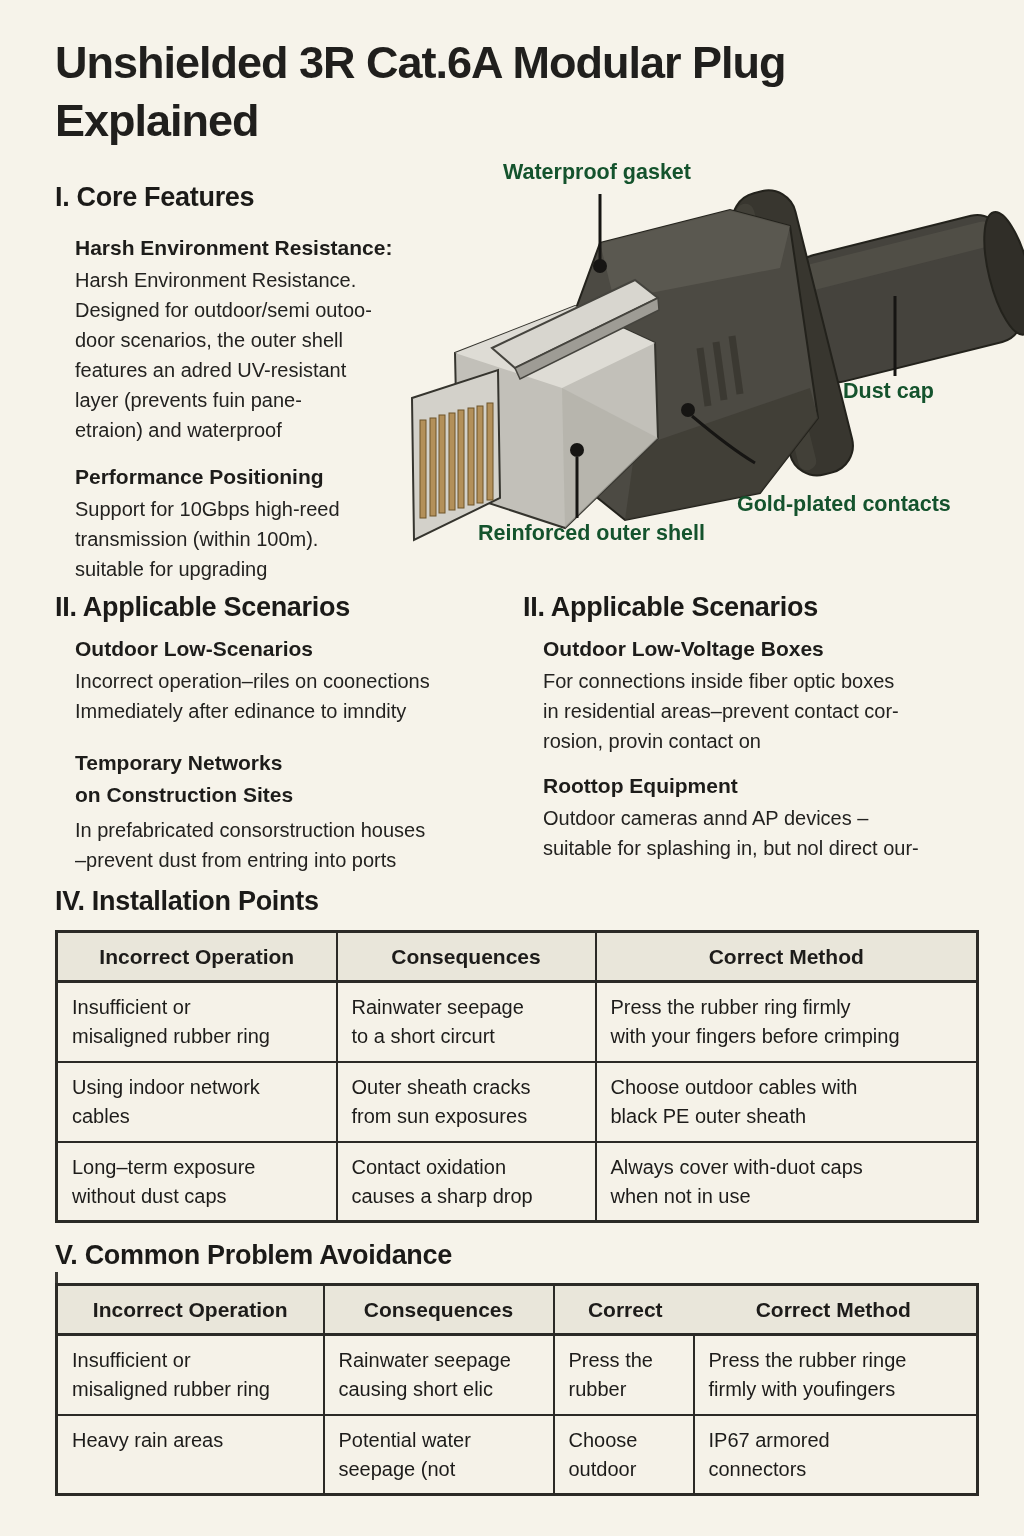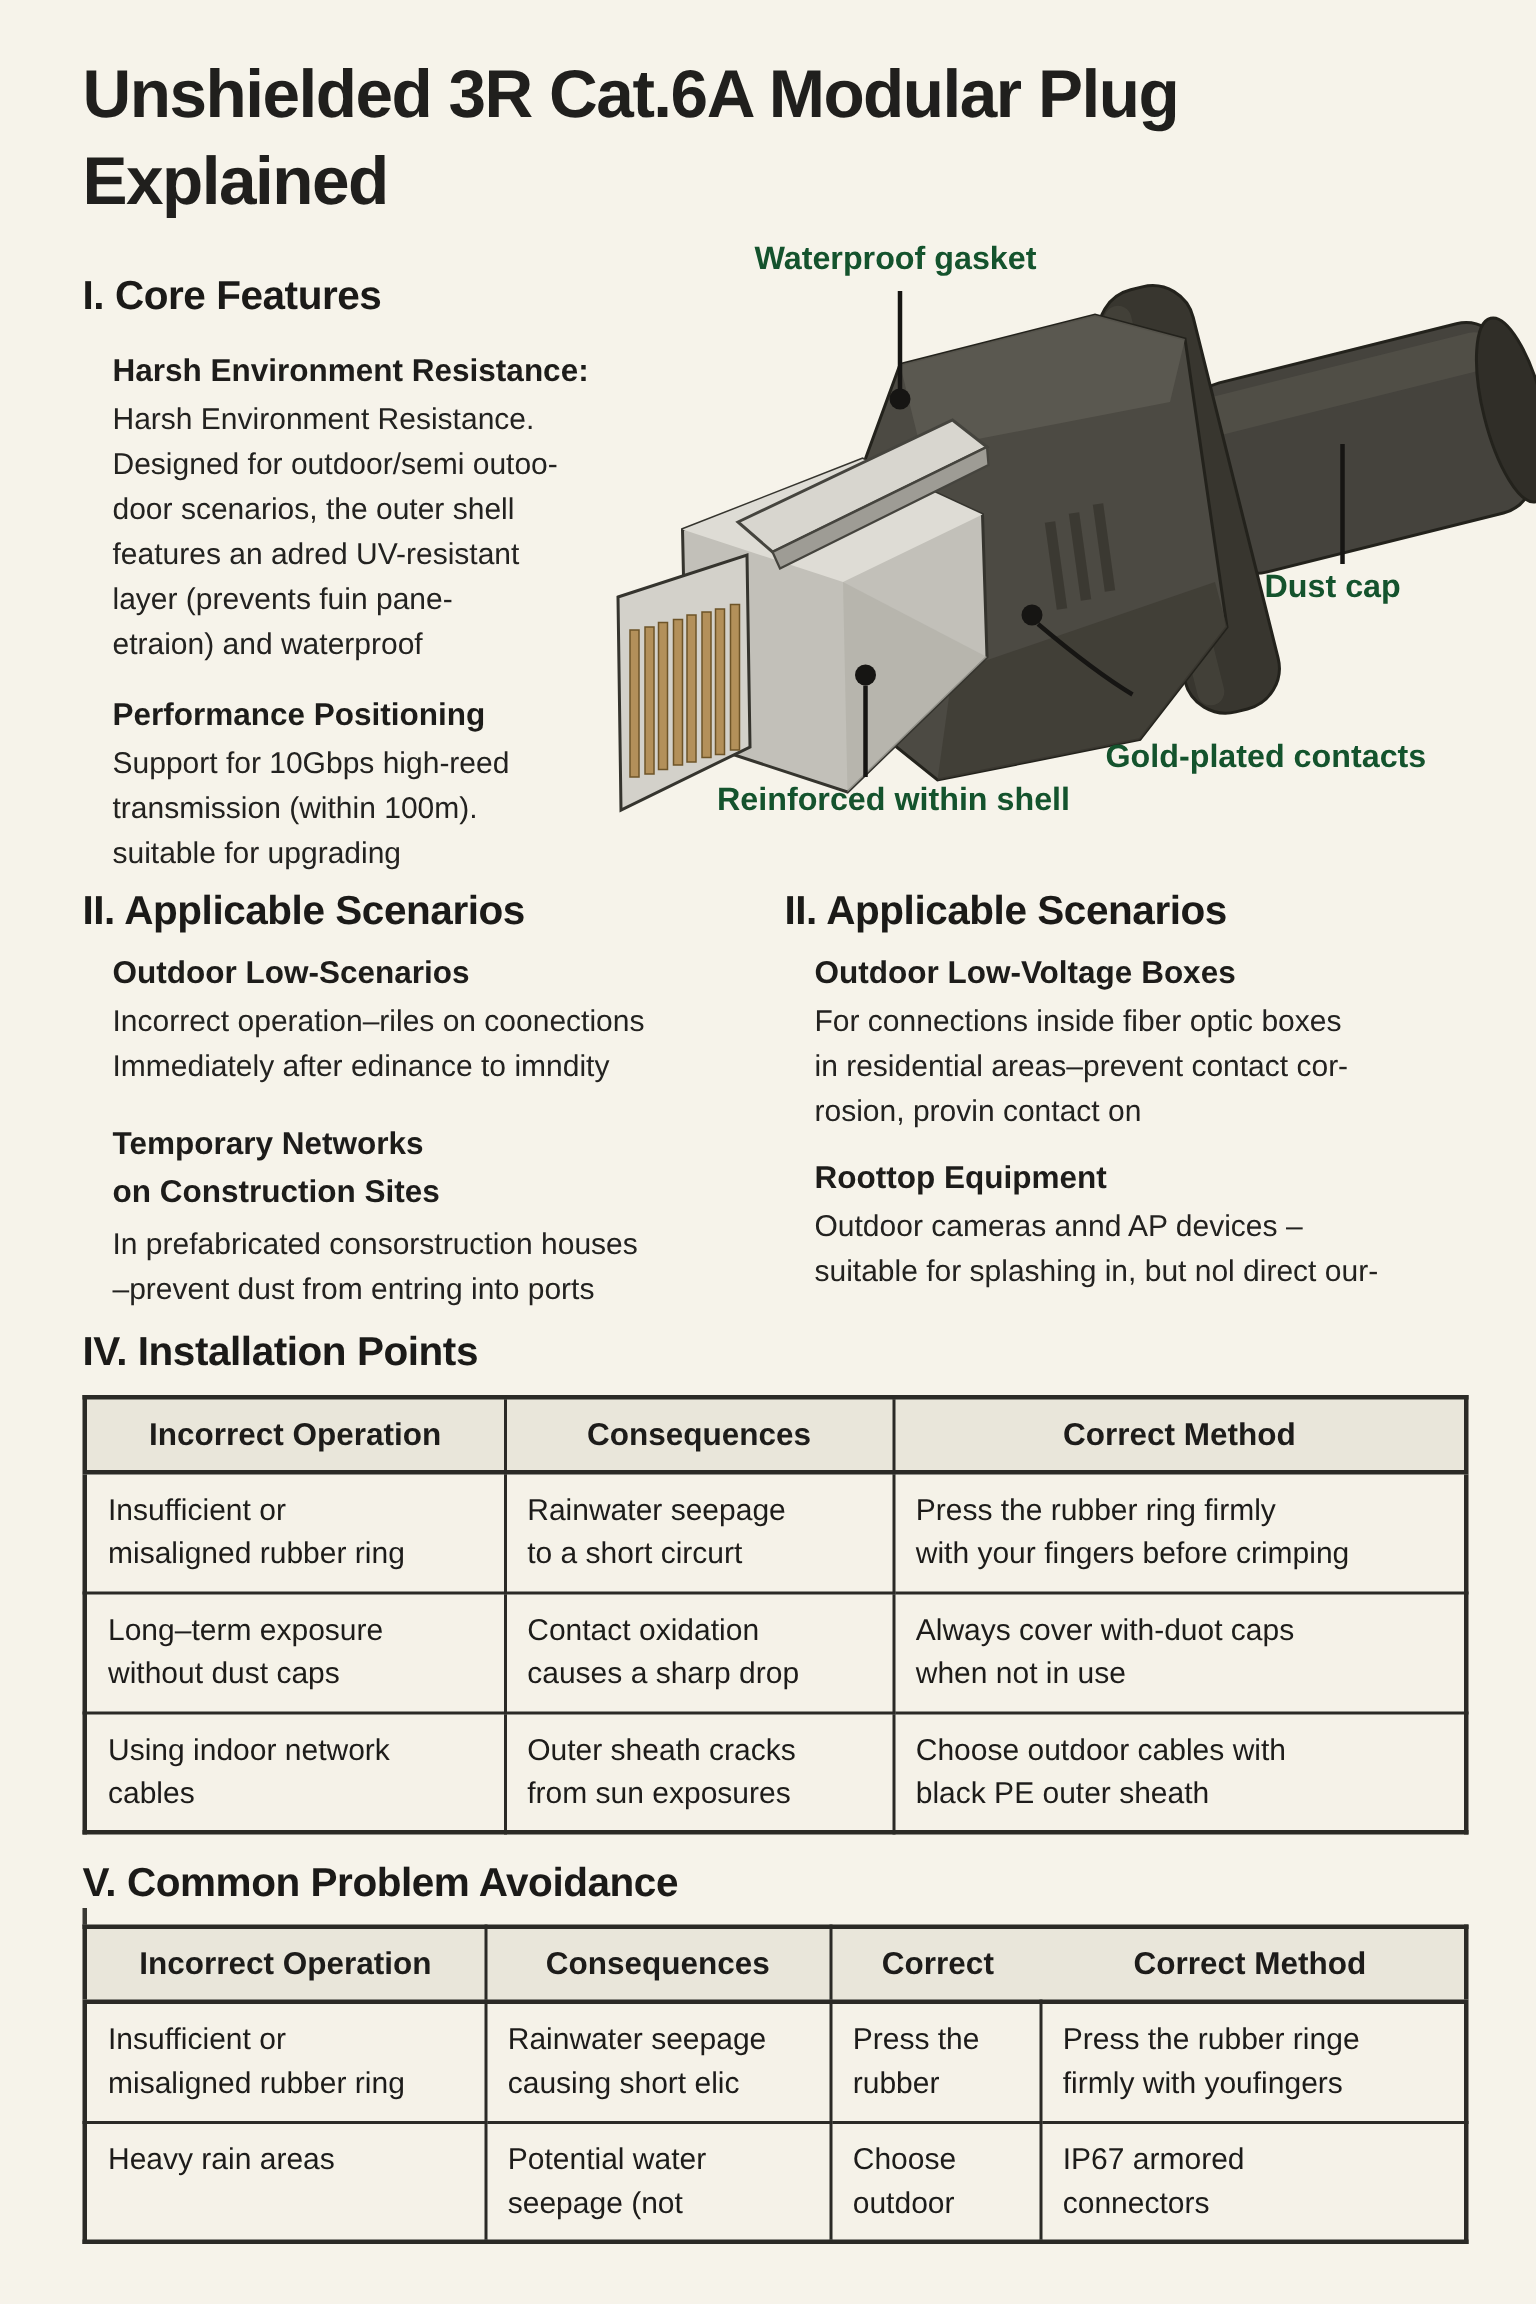--- a/index.html
+++ b/index.html
@@ -129,21 +129,21 @@
       <line x1="495" y1="148" x2="495" y2="228"></line>
       <circle cx="288" cy="262" r="7" stroke="none"></circle>
       <path d="M292,268 Q330,300 355,315" fill="none"></path>
       <circle cx="177" cy="302" r="7" stroke="none"></circle>
       <line x1="177" y1="309" x2="177" y2="370"></line>
     </g>
   </svg>
   <div class="dlabel" style="left:103px;top:12px;">Waterproof gasket</div>
   <div class="dlabel" style="left:443px;top:231px;">Dust cap</div>
   <div class="dlabel" style="left:337px;top:305px;margin-top:39px;">Gold-plated contacts</div>
-  <div class="dlabel" style="left:78px;top:373px;">Reinforced within shell</div>
+  <div class="dlabel" style="left:78px;top:373px;">Reinforced outer shell</div>
 </div>
 
 <section class="block" style="left:55px;top:592px;width:465px;">
   <h2 class="sec-heading">II. Applicable Scenarios</h2>
   <div style="padding-left:20px;">
     <div class="sub-title" style="margin-top:12px;">Outdoor Low-Scenarios</div>
     <div class="body-text pre">Incorrect operation–riles on coonections
 Immediately after edinance to imndity</div>
     <div class="sub-title pre" style="line-height:32px;">Temporary Networks
 on Construction Sites</div>
@@ -181,34 +181,34 @@
   </tr>
   <tr>
     <td class="pre">Insufficient or
 misaligned rubber ring</td>
     <td class="pre">Rainwater seepage
 to a short circurt</td>
     <td class="pre">Press the rubber ring firmly
 with your fingers before crimping</td>
   </tr>
   <tr>
+    <td class="pre">Using indoor network
+cables</td>
+    <td class="pre">Outer sheath cracks
+from sun exposures</td>
+    <td class="pre">Choose outdoor cables with
+black PE outer sheath</td>
+  </tr>
+  <tr>
     <td class="pre">Long–term exposure
 without dust caps</td>
     <td class="pre">Contact oxidation
 causes a sharp drop</td>
     <td class="pre">Always cover with-duot caps
 when not in use</td>
-  </tr>
-  <tr>
-    <td class="pre">Using indoor network
-cables</td>
-    <td class="pre">Outer sheath cracks
-from sun exposures</td>
-    <td class="pre">Choose outdoor cables with
-black PE outer sheath</td>
   </tr>
 </tbody>
   </table>
 
 <h2 class="sec-heading block" style="left:55px;top:1240px;">V. Common Problem Avoidance</h2>
 <div class="tick"></div>
 
 <table class="block" style="left:55px;top:1283px;width:921px;">
   <colgroup>
       <col style="width:267px">

